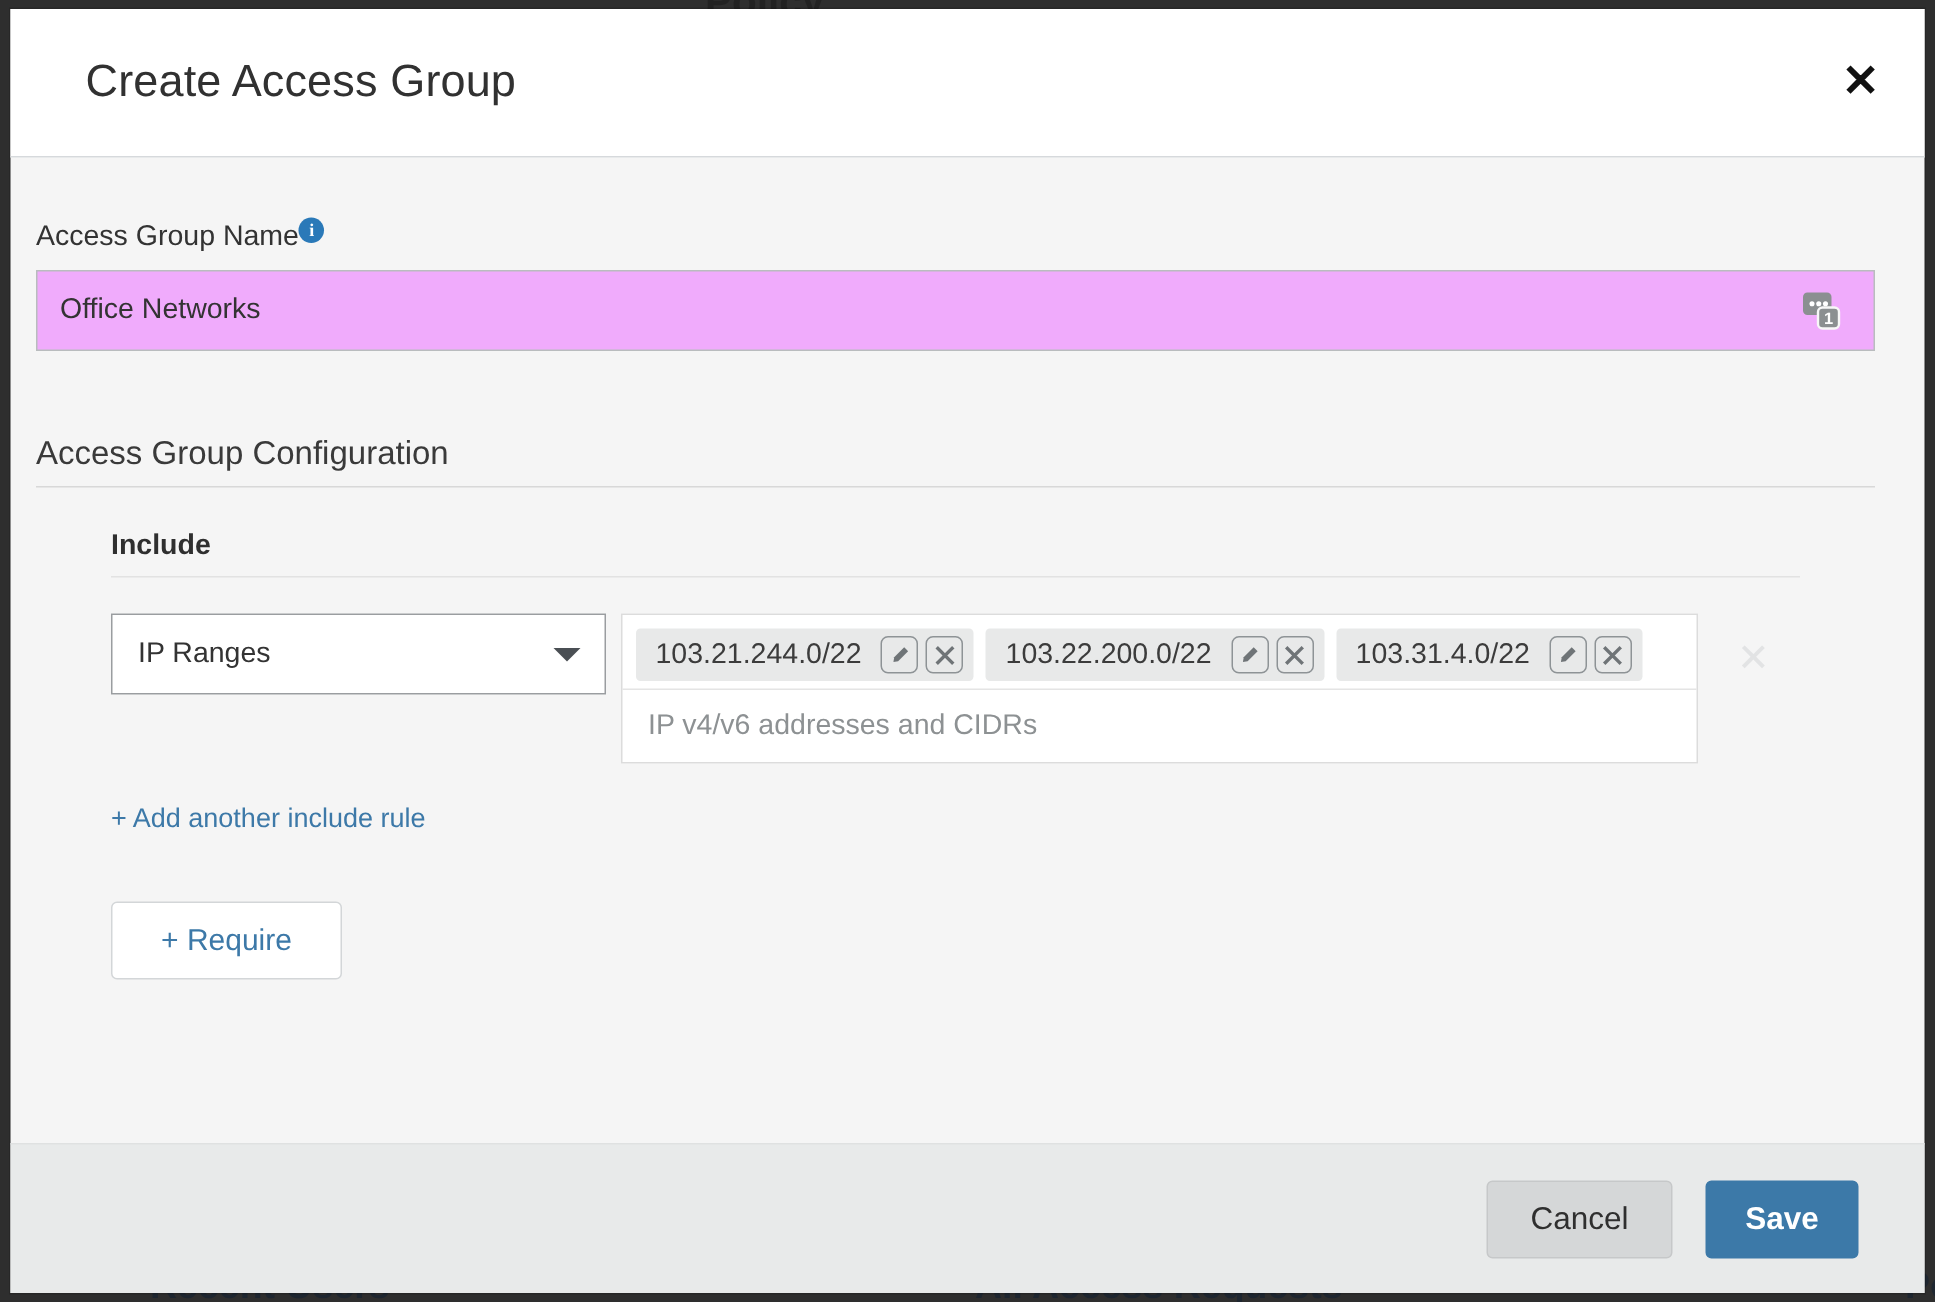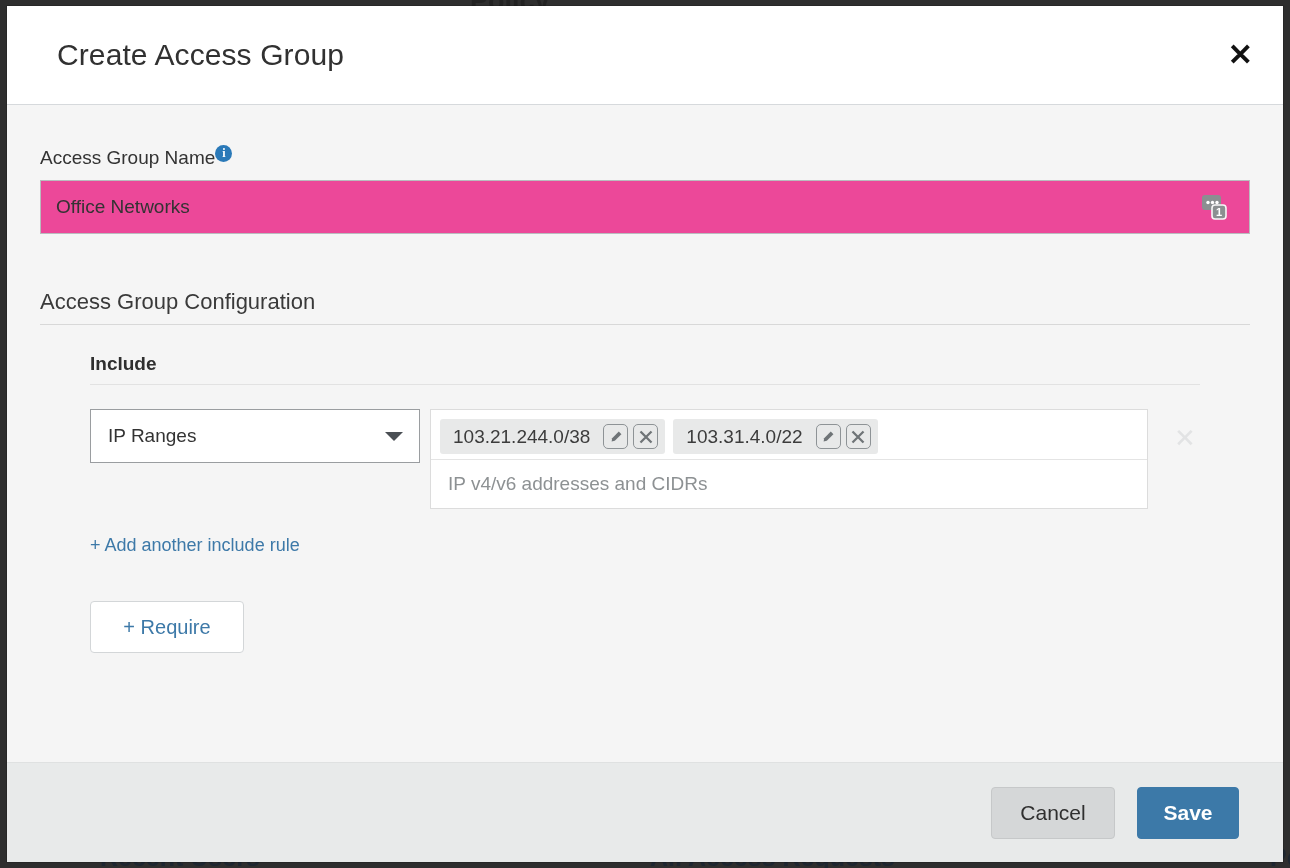--- a/index.html
+++ b/index.html
@@ -75,21 +75,21 @@
     line-height: 1;
     color: #111;
     font-weight: bold;
     cursor: pointer;
     padding: 4px 10px;
     user-select: none;
   }
 
   .modal-body {
     flex: 1;
-    padding: 42px 33px 0 33px;
+    padding: 42px 33px 0 17px;
     box-sizing: border-box;
     overflow: hidden;
   }
 
   .field-label {
     font-size: 19px;
     color: #333;
     display: inline-flex;
     align-items: flex-start;
     margin-bottom: 11px;
@@ -106,21 +106,21 @@
     display: inline-flex;
     align-items: center;
     justify-content: center;
     margin-top: -2px;
     cursor: pointer;
   }
 
   .name-input-wrap {
     position: relative;
     height: 52px;
-    background: #ec4899;
+    background: #f0abfc;
     border: 1px solid #b9bcbe;
   }
   .name-input {
     width: 100%;
     height: 100%;
     border: 0;
     outline: none;
     background: transparent;
     font-family: "Liberation Sans", sans-serif;
     font-size: 19px;
@@ -359,33 +359,46 @@
 
         <div class="rule-select">
           <span>IP Ranges</span>
           <span class="caret"></span>
         </div>
 
         <div class="tags-box">
           <div class="tags-area">
 
             <span class="tag">
-              <span class="tag-text">103.21.244.0/38</span>
+              <span class="tag-text">103.21.244.0/22</span>
               <span class="tag-btn">
                 <svg viewBox="0 0 16 16" width="14" height="14" aria-hidden="true">
                   <path d="M11.2 1.8l3 3-7.6 7.6-3.6.6.6-3.6z" fill="#6f7477"></path>
                 </svg>
               </span>
               <span class="tag-btn">
                 <svg viewBox="0 0 16 16" width="14" height="14" aria-hidden="true">
                   <path d="M2.6 2.6 L13.4 13.4 M13.4 2.6 L2.6 13.4" stroke="#6f7477" stroke-width="2.6" stroke-linecap="square"></path>
                 </svg>
               </span>
             </span>
 
+            <span class="tag">
+              <span class="tag-text">103.22.200.0/22</span>
+              <span class="tag-btn">
+                <svg viewBox="0 0 16 16" width="14" height="14" aria-hidden="true">
+                  <path d="M11.2 1.8l3 3-7.6 7.6-3.6.6.6-3.6z" fill="#6f7477"></path>
+                </svg>
+              </span>
+              <span class="tag-btn">
+                <svg viewBox="0 0 16 16" width="14" height="14" aria-hidden="true">
+                  <path d="M2.6 2.6 L13.4 13.4 M13.4 2.6 L2.6 13.4" stroke="#6f7477" stroke-width="2.6" stroke-linecap="square"></path>
+                </svg>
+              </span>
+            </span>
 
             <span class="tag">
               <span class="tag-text">103.31.4.0/22</span>
               <span class="tag-btn">
                 <svg viewBox="0 0 16 16" width="14" height="14" aria-hidden="true">
                   <path d="M11.2 1.8l3 3-7.6 7.6-3.6.6.6-3.6z" fill="#6f7477"></path>
                 </svg>
               </span>
               <span class="tag-btn">
                 <svg viewBox="0 0 16 16" width="14" height="14" aria-hidden="true">

